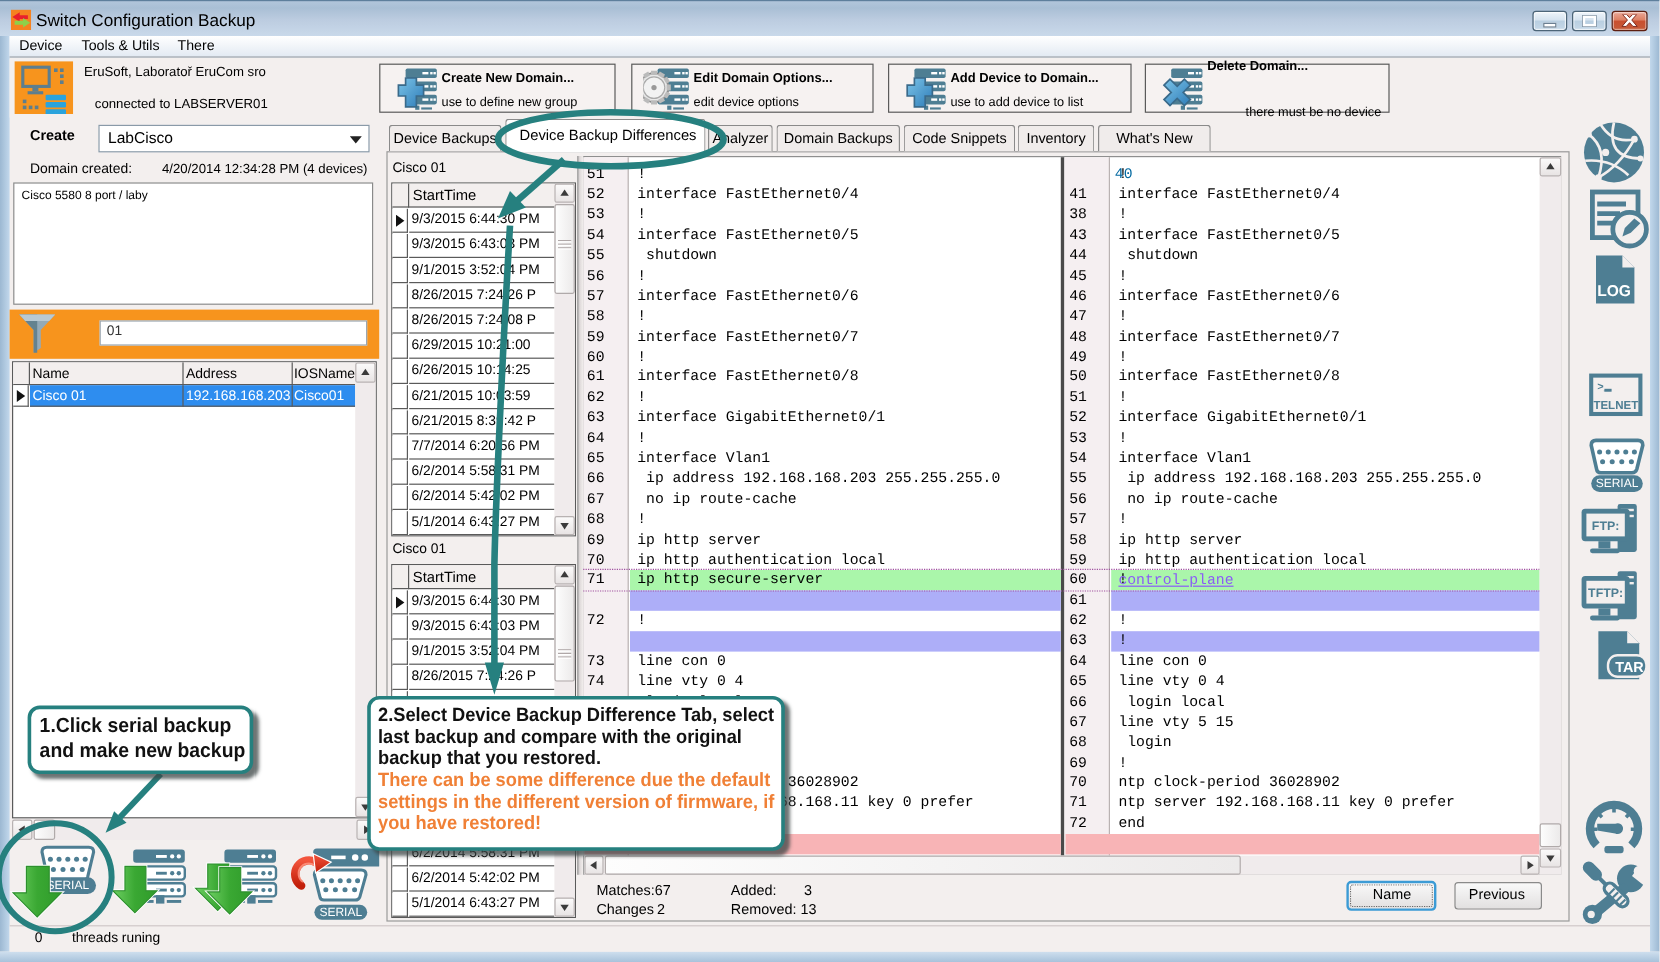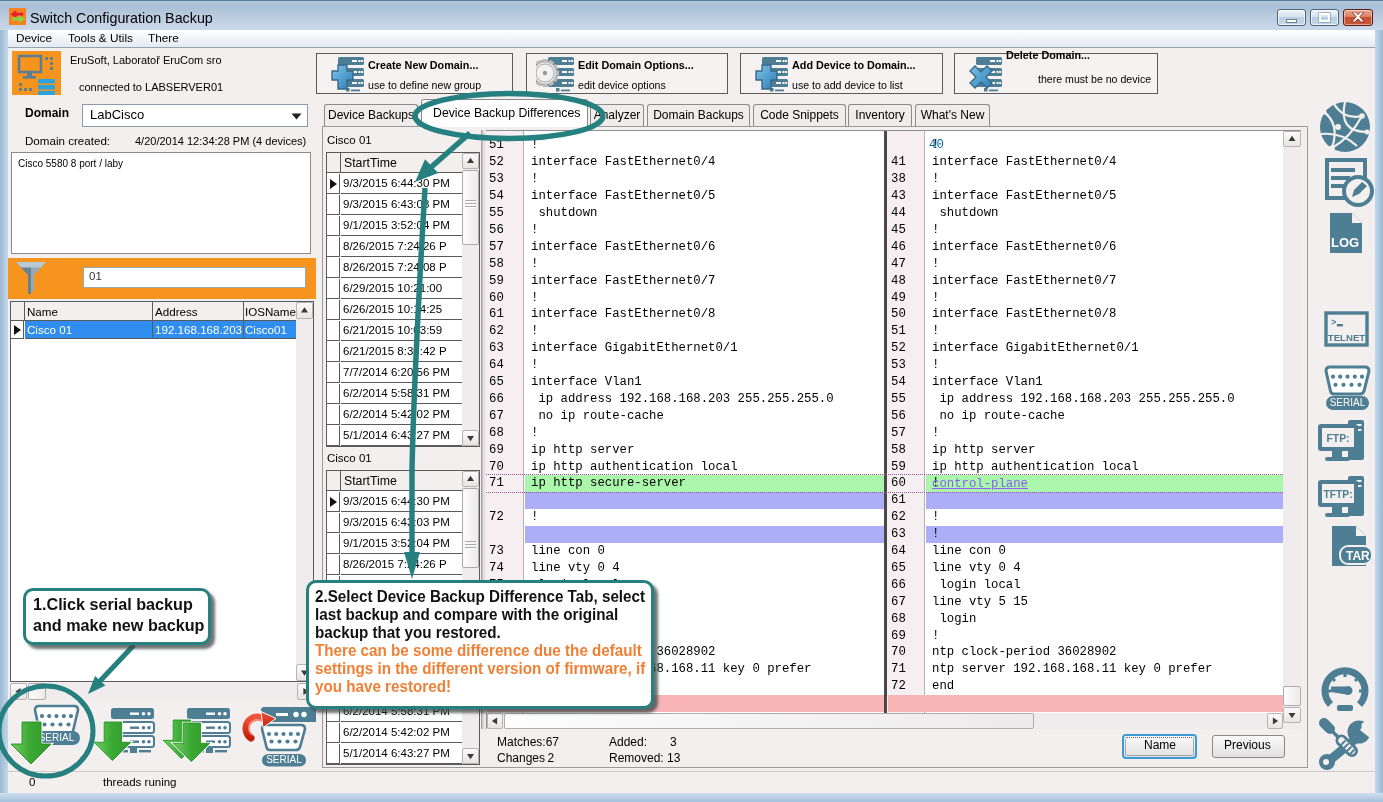--- a/index.html
+++ b/index.html
@@ -167,22 +167,22 @@
     <rect x="35.2" y="16" width="2" height="2" fill="#fff"></rect>
     <rect x="12" y="24" width="26" height="8" rx="1.5" fill="#4e7e93"></rect>
     <rect x="26" y="27" width="5" height="2" fill="#fff"></rect>
     <rect x="32.5" y="27" width="2" height="2" fill="#fff"></rect>
     <rect x="35.2" y="27" width="2" height="2" fill="#fff"></rect>
     <rect x="20" y="33" width="3.5" height="3.5" fill="#4e7e93"></rect>
     <rect x="25" y="34.5" width="9" height="1.8" fill="#4e7e93"></rect>
     <path d="M8 13 L13 8 L19 14 L25 8 L30 13 L24 19 L30 25 L25 30 L19 24 L13 30 L8 25 L14 19 Z" transform="translate(-2,3)" fill="url(#bluegrad)" stroke="#3a6a8a" stroke-width="1.4"></path>
   </svg>
 <div style="position:absolute;left:1006px;top:49px;font:bold 10.8px 'Liberation Sans', sans-serif;line-height:12.4px;color:#000;white-space:pre;">Delete Domain...</div>
-<div style="position:absolute;left:1006px;top:73px;font:10.6px 'Liberation Sans', sans-serif;line-height:12.2px;color:#000;white-space:pre;padding-left:32px;">there must be no device</div>
-<div style="position:absolute;left:25px;top:107.1px;font:bold 12px 'Liberation Sans', sans-serif;line-height:13.8px;color:#000;white-space:pre;">Domain</div>
+<div style="position:absolute;left:1006px;top:88px;font:10.6px 'Liberation Sans', sans-serif;line-height:12.2px;color:#000;white-space:pre;padding-left:32px;">there must be no device</div>
+<div style="position:absolute;left:25px;top:107.1px;font:bold 12px 'Liberation Sans', sans-serif;line-height:13.8px;color:#000;white-space:pre;">Create</div>
 <div style="position:absolute;left:82px;top:104px;width:226px;height:23px;background:#fff;border:1px solid #8a9aa8"></div>
 <div style="position:absolute;left:90px;top:107.5px;font:13px 'Liberation Sans', sans-serif;line-height:14.9px;color:#000;white-space:pre;">LabCisco</div>
 <svg style="position:absolute;left:291px;top:113px" width="11" height="7">
     <polygon points="0.5,0.5 10.5,0.5 5.5,6.5" fill="#222"></polygon>
   </svg>
 <div style="position:absolute;left:25px;top:134.3px;font:11.6px 'Liberation Sans', sans-serif;line-height:13.3px;color:#000;white-space:pre;">Domain created:</div>
 <div style="position:absolute;left:135px;top:134.7px;font:11px 'Liberation Sans', sans-serif;line-height:12.6px;color:#000;white-space:pre;">4/20/2014 12:34:28 PM (4 devices)</div>
 <div style="position:absolute;left:11px;top:152px;width:300px;height:102px;background:#fff;border:1px solid #8a8a8a"></div>
 <div style="position:absolute;left:18px;top:158.2px;font:10px 'Liberation Sans', sans-serif;line-height:11.5px;color:#000;white-space:pre;">Cisco 5580 8 port / laby</div>
 <div style="position:absolute;left:8px;top:258px;width:308px;height:41px;background:#f7941d"></div>
@@ -315,28 +315,28 @@
     <circle cx="279.5" cy="43.5" r="2.1" fill="#4e7e93"></circle>
     <circle cx="287.5" cy="43.5" r="2.1" fill="#4e7e93"></circle>
     <rect x="254" y="56" width="44" height="12.5" rx="6.25" fill="#4e7e93"></rect>
     <text x="276.0" y="65.0" text-anchor="middle" font-family="Liberation Sans" font-size="10" fill="#fff">SERIAL</text>
     <path d="M243 40 A 10.5 10.5 0 1 1 256 21" fill="none" stroke="url(#rgrad)" stroke-width="7" stroke-linecap="round"></path>
     <path d="M244.5 37 A 8 8 0 1 1 254 23" fill="none" stroke="#ff9a86" stroke-width="1.6" opacity="0.8"></path>
     <polygon points="253,13.5 268,20.5 255,29.5" fill="url(#rgrad)" stroke="#fff" stroke-width="1"></polygon>
   </svg>
 <div style="position:absolute;left:8px;top:771px;width:1367px;height:22px;background:#f3efee;border-top:1px solid #cfc8c8"></div>
 <div style="position:absolute;left:29px;top:776.4px;font:11.5px 'Liberation Sans', sans-serif;line-height:13.2px;color:#000;white-space:pre;">0</div>
-<div style="position:absolute;left:60px;top:776.4px;font:11.5px 'Liberation Sans', sans-serif;line-height:13.2px;color:#000;white-space:pre;margin-left:43px;">threads runing</div>
+<div style="position:absolute;left:60px;top:776.4px;font:11.5px 'Liberation Sans', sans-serif;line-height:13.2px;color:#000;white-space:pre;">threads runing</div>
 <div style="position:absolute;left:322px;top:126px;width:986px;height:642px;border:1px solid #9a9a9a"></div>
 <div style="position:absolute;left:324px;top:104px;width:94px;height:22px;background:#f0eceb;border:1px solid #8a8a8a;border-bottom:none;border-radius:3px 3px 0 0;font:12px 'Liberation Sans',sans-serif;text-align:center;line-height:21px">Device Backups</div>
 <div style="position:absolute;left:590px;top:104px;width:54px;height:22px;background:#f0eceb;border:1px solid #8a8a8a;border-bottom:none;border-radius:3px 3px 0 0;font:12px 'Liberation Sans',sans-serif;text-align:center;line-height:21px">Analyzer</div>
 <div style="position:absolute;left:647px;top:104px;width:103px;height:22px;background:#f0eceb;border:1px solid #8a8a8a;border-bottom:none;border-radius:3px 3px 0 0;font:12px 'Liberation Sans',sans-serif;text-align:center;line-height:21px">Domain Backups</div>
 <div style="position:absolute;left:753px;top:104px;width:93px;height:22px;background:#f0eceb;border:1px solid #8a8a8a;border-bottom:none;border-radius:3px 3px 0 0;font:12px 'Liberation Sans',sans-serif;text-align:center;line-height:21px">Code Snippets</div>
 <div style="position:absolute;left:848px;top:104px;width:64px;height:22px;background:#f0eceb;border:1px solid #8a8a8a;border-bottom:none;border-radius:3px 3px 0 0;font:12px 'Liberation Sans',sans-serif;text-align:center;line-height:21px">Inventory</div>
-<div style="position:absolute;left:915px;top:104px;width:75px;height:22px;background:#f0eceb;border:1px solid #8a8a8a;border-bottom:none;border-radius:3px 3px 0 0;font:12px 'Liberation Sans',sans-serif;text-align:center;line-height:21px">What's New</div>
+<div style="position:absolute;left:915px;top:104px;width:94px;height:22px;background:#f0eceb;border:1px solid #8a8a8a;border-bottom:none;border-radius:3px 3px 0 0;font:12px 'Liberation Sans',sans-serif;text-align:center;line-height:21px">What's New</div>
 <div style="position:absolute;left:421px;top:99px;width:167px;height:28px;background:#fff;border:1px solid #8a8a8a;border-bottom:none;border-radius:3px 3px 0 0"></div>
 <div style="position:absolute;left:433px;top:105.9px;font:12.3px 'Liberation Sans', sans-serif;line-height:14.1px;color:#000;white-space:pre;">Device Backup Differences</div>
 <div style="position:absolute;left:327px;top:134.4px;font:11.5px 'Liberation Sans', sans-serif;line-height:13.2px;color:#000;white-space:pre;">Cisco 01</div>
 <div style="position:absolute;left:327px;top:452.4px;font:11.5px 'Liberation Sans', sans-serif;line-height:13.2px;color:#000;white-space:pre;">Cisco 01</div>
 <div style="position:absolute;left:326px;top:152px;width:154px;height:295px;background:#fff;border:1px solid #5a5a5a"></div>
 <div style="position:absolute;left:327px;top:153px;width:135px;height:20px;background:#f3efee;border-bottom:1px solid #5a5a5a"></div>
 <div style="position:absolute;left:340px;top:153px;width:1px;height:20px;background:#5a5a5a"></div>
 <div style="position:absolute;left:344px;top:155.9px;font:12.3px 'Liberation Sans', sans-serif;line-height:14.1px;color:#000;white-space:pre;">StartTime</div>
 <div style="position:absolute;left:327px;top:174px;width:13px;height:20px;background:#fff;border-bottom:1px solid #5a5a5a;border-right:1px solid #5a5a5a"></div>
 <div style="position:absolute;left:341px;top:174px;width:121px;height:20px;background:#fff;border-bottom:1px solid #5a5a5a"></div>

